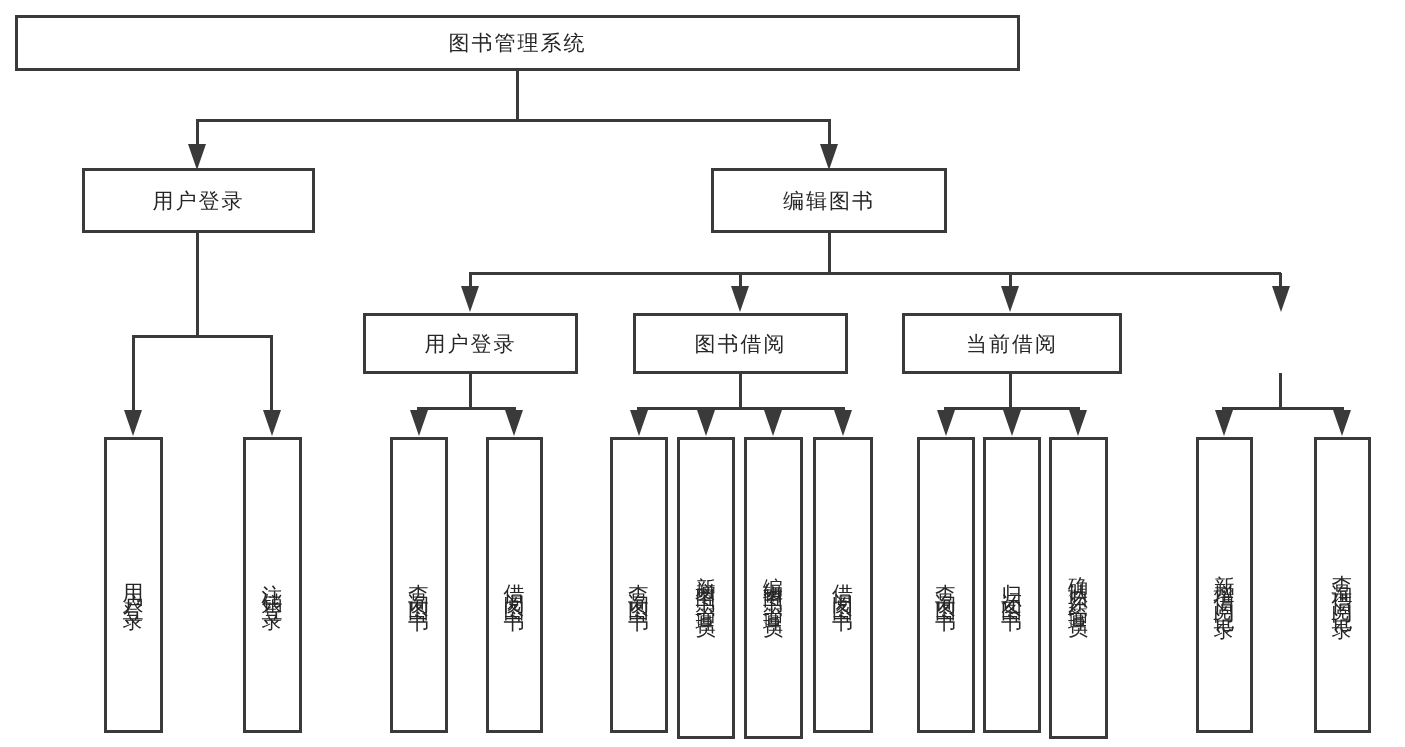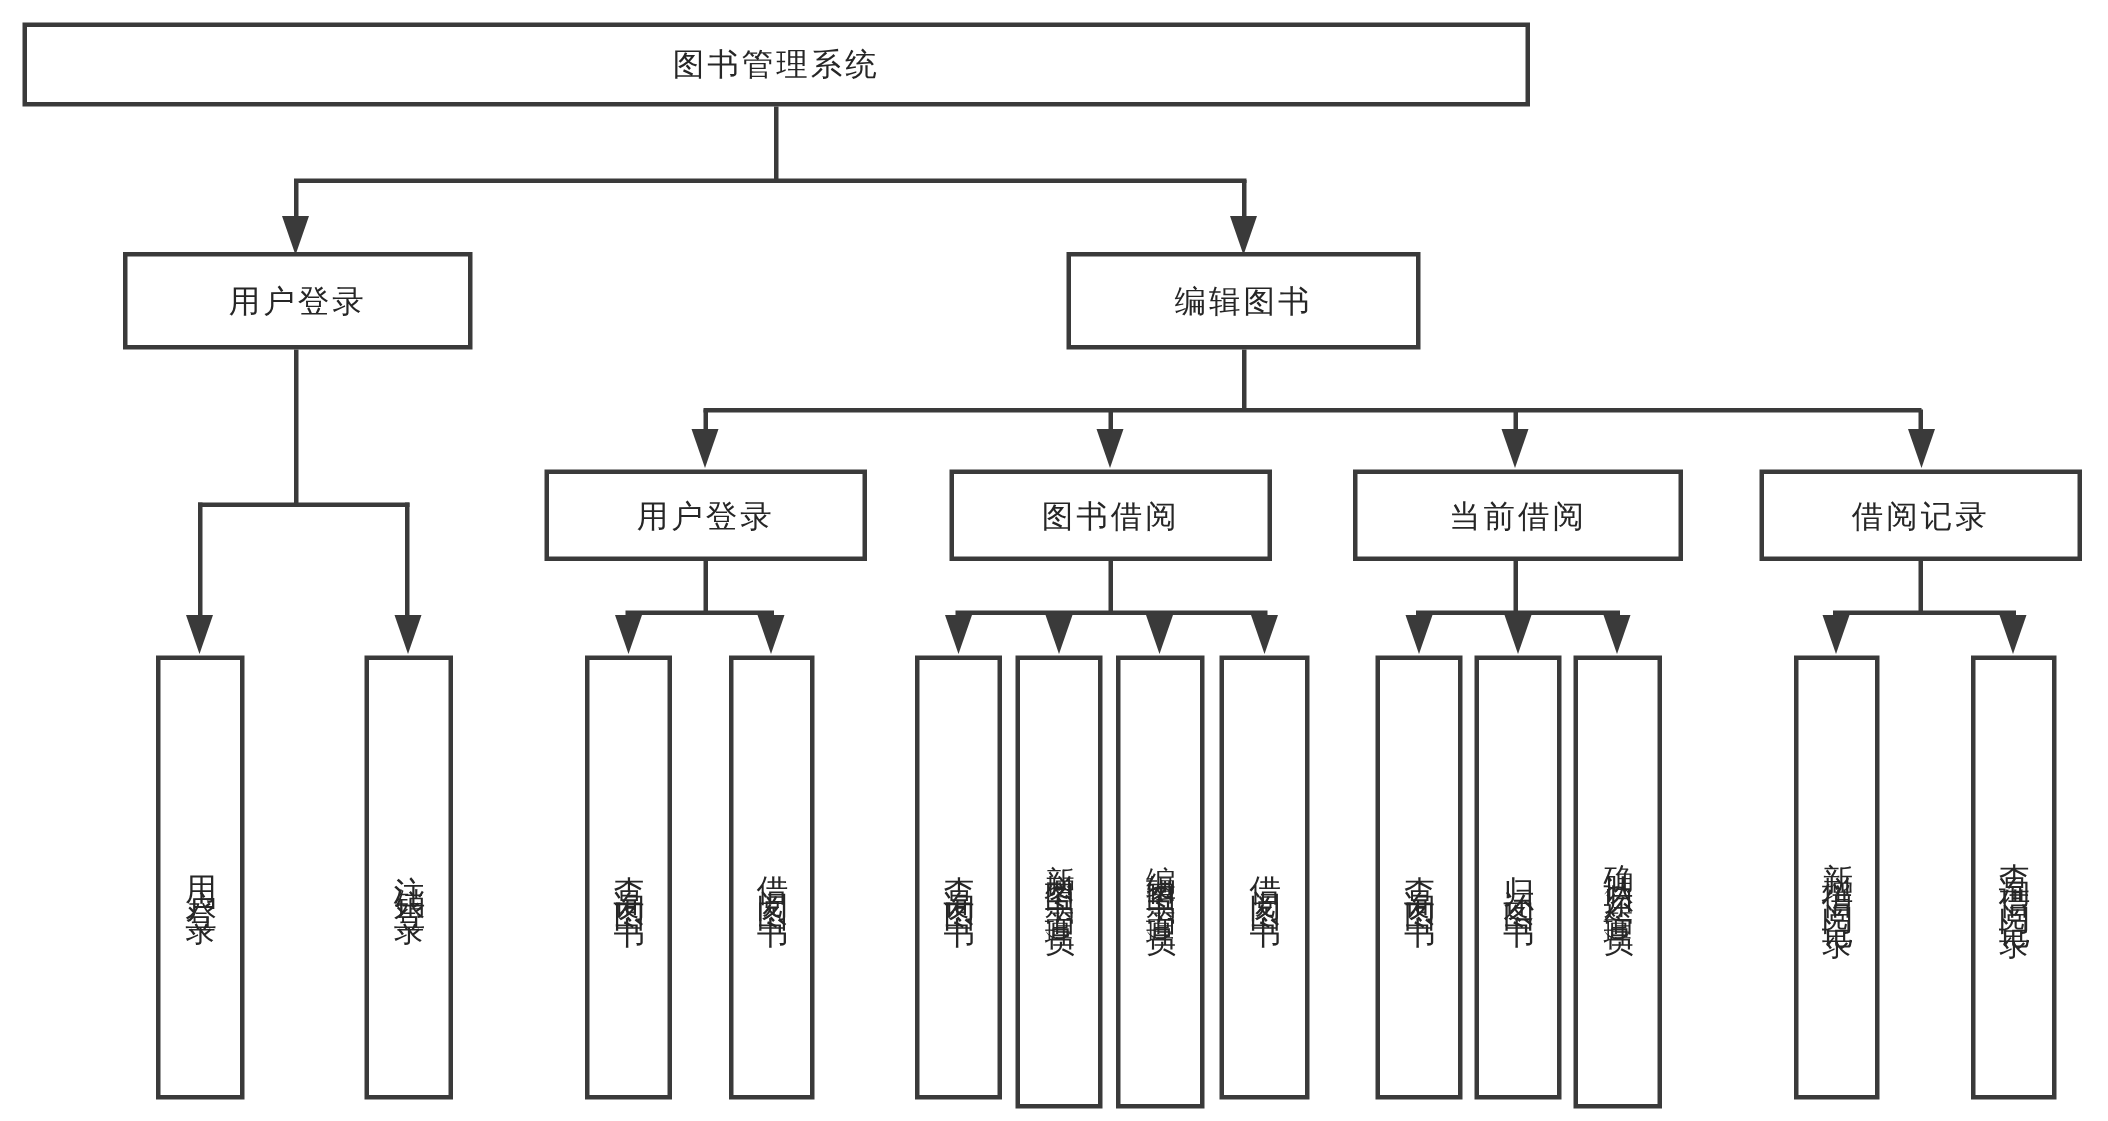--- a/index.html
+++ b/index.html
@@ -101,23 +101,20 @@
 
   <div class="box hbox" style="left:363px;top:313px;width:215px;height:61px">
     <span>用户登录</span>
   </div>
   <div class="box hbox" style="left:633px;top:313px;width:215px;height:61px">
     <span>图书借阅</span>
   </div>
   <div class="box hbox" style="left:902px;top:313px;width:220px;height:61px">
     <span>当前借阅</span>
   </div>
-  <div class="box hbox" style="left:1173px;top:313px;width:215px;height:61px">
-    <span>借阅记录</span>
-  </div>
 
   <div class="box leaf" style="left:104px;top:437px;width:59px;height:296px">
     <span>用户登录</span>
   </div>
   <div class="box leaf" style="left:243px;top:437px;width:59px;height:296px">
     <span>注销登录</span>
   </div>
 
   <div class="box leaf" style="left:390px;top:437px;width:58px;height:296px">
     <span>查询图书</span>

